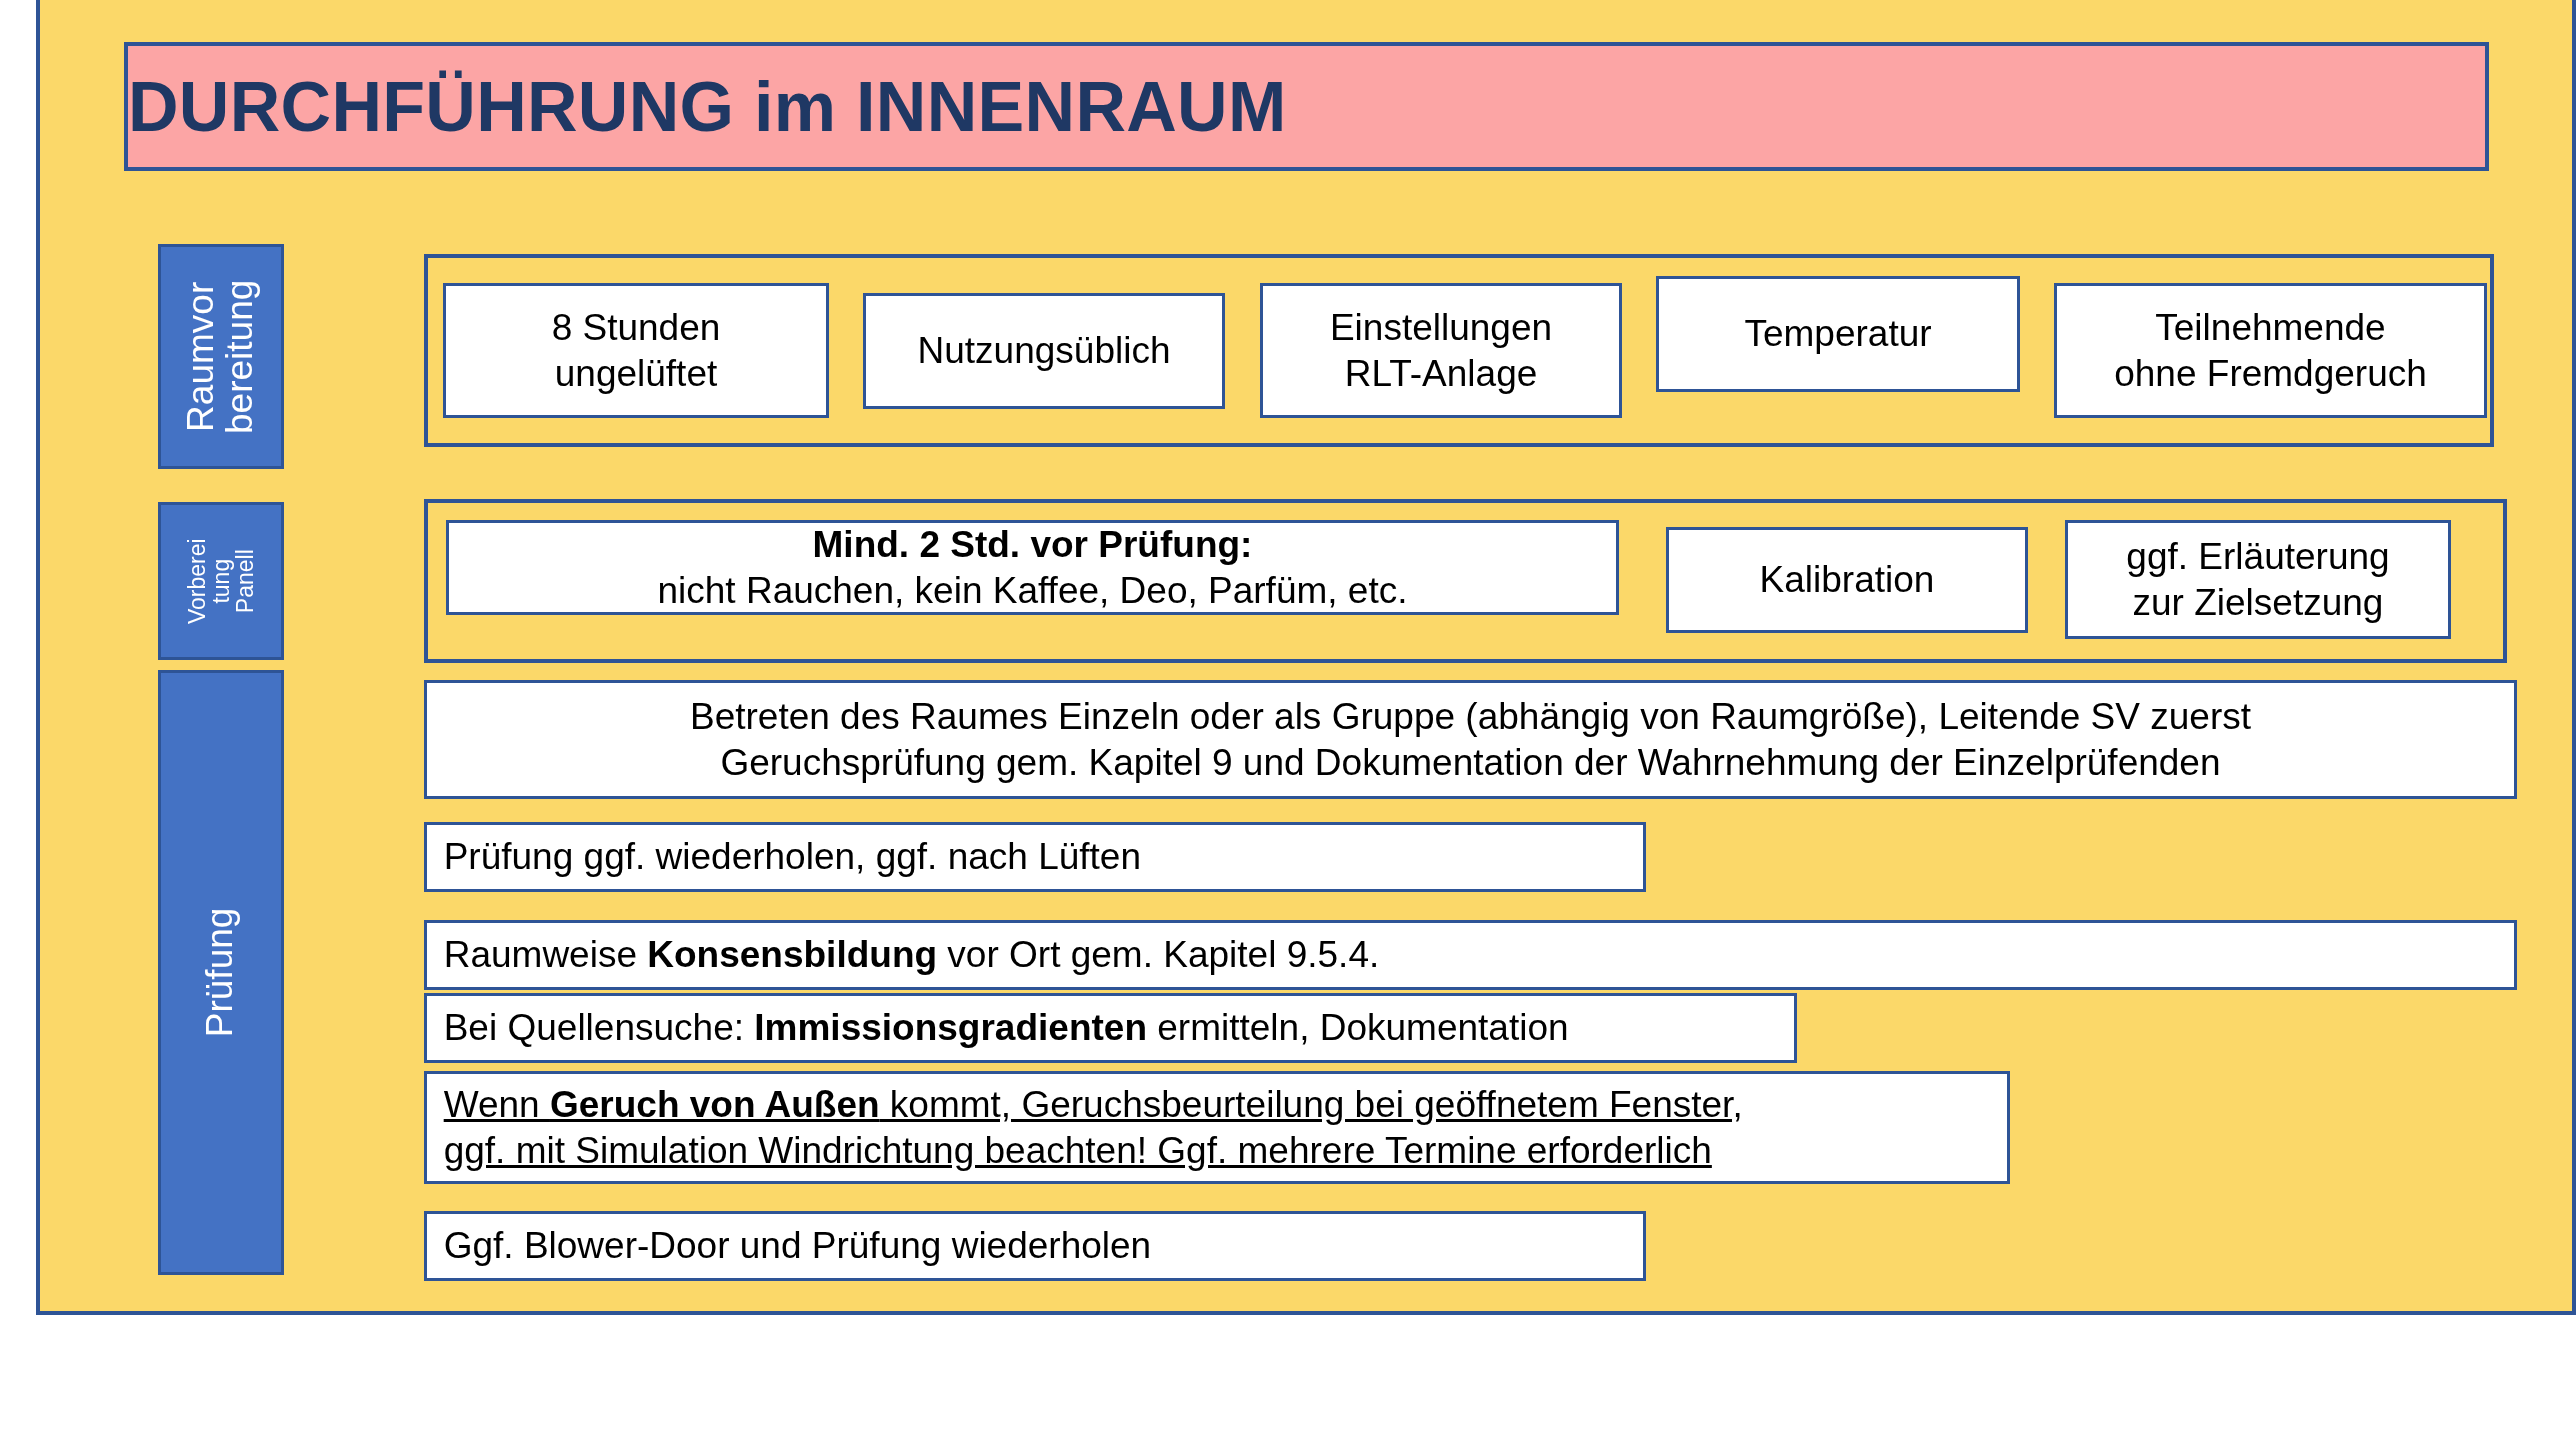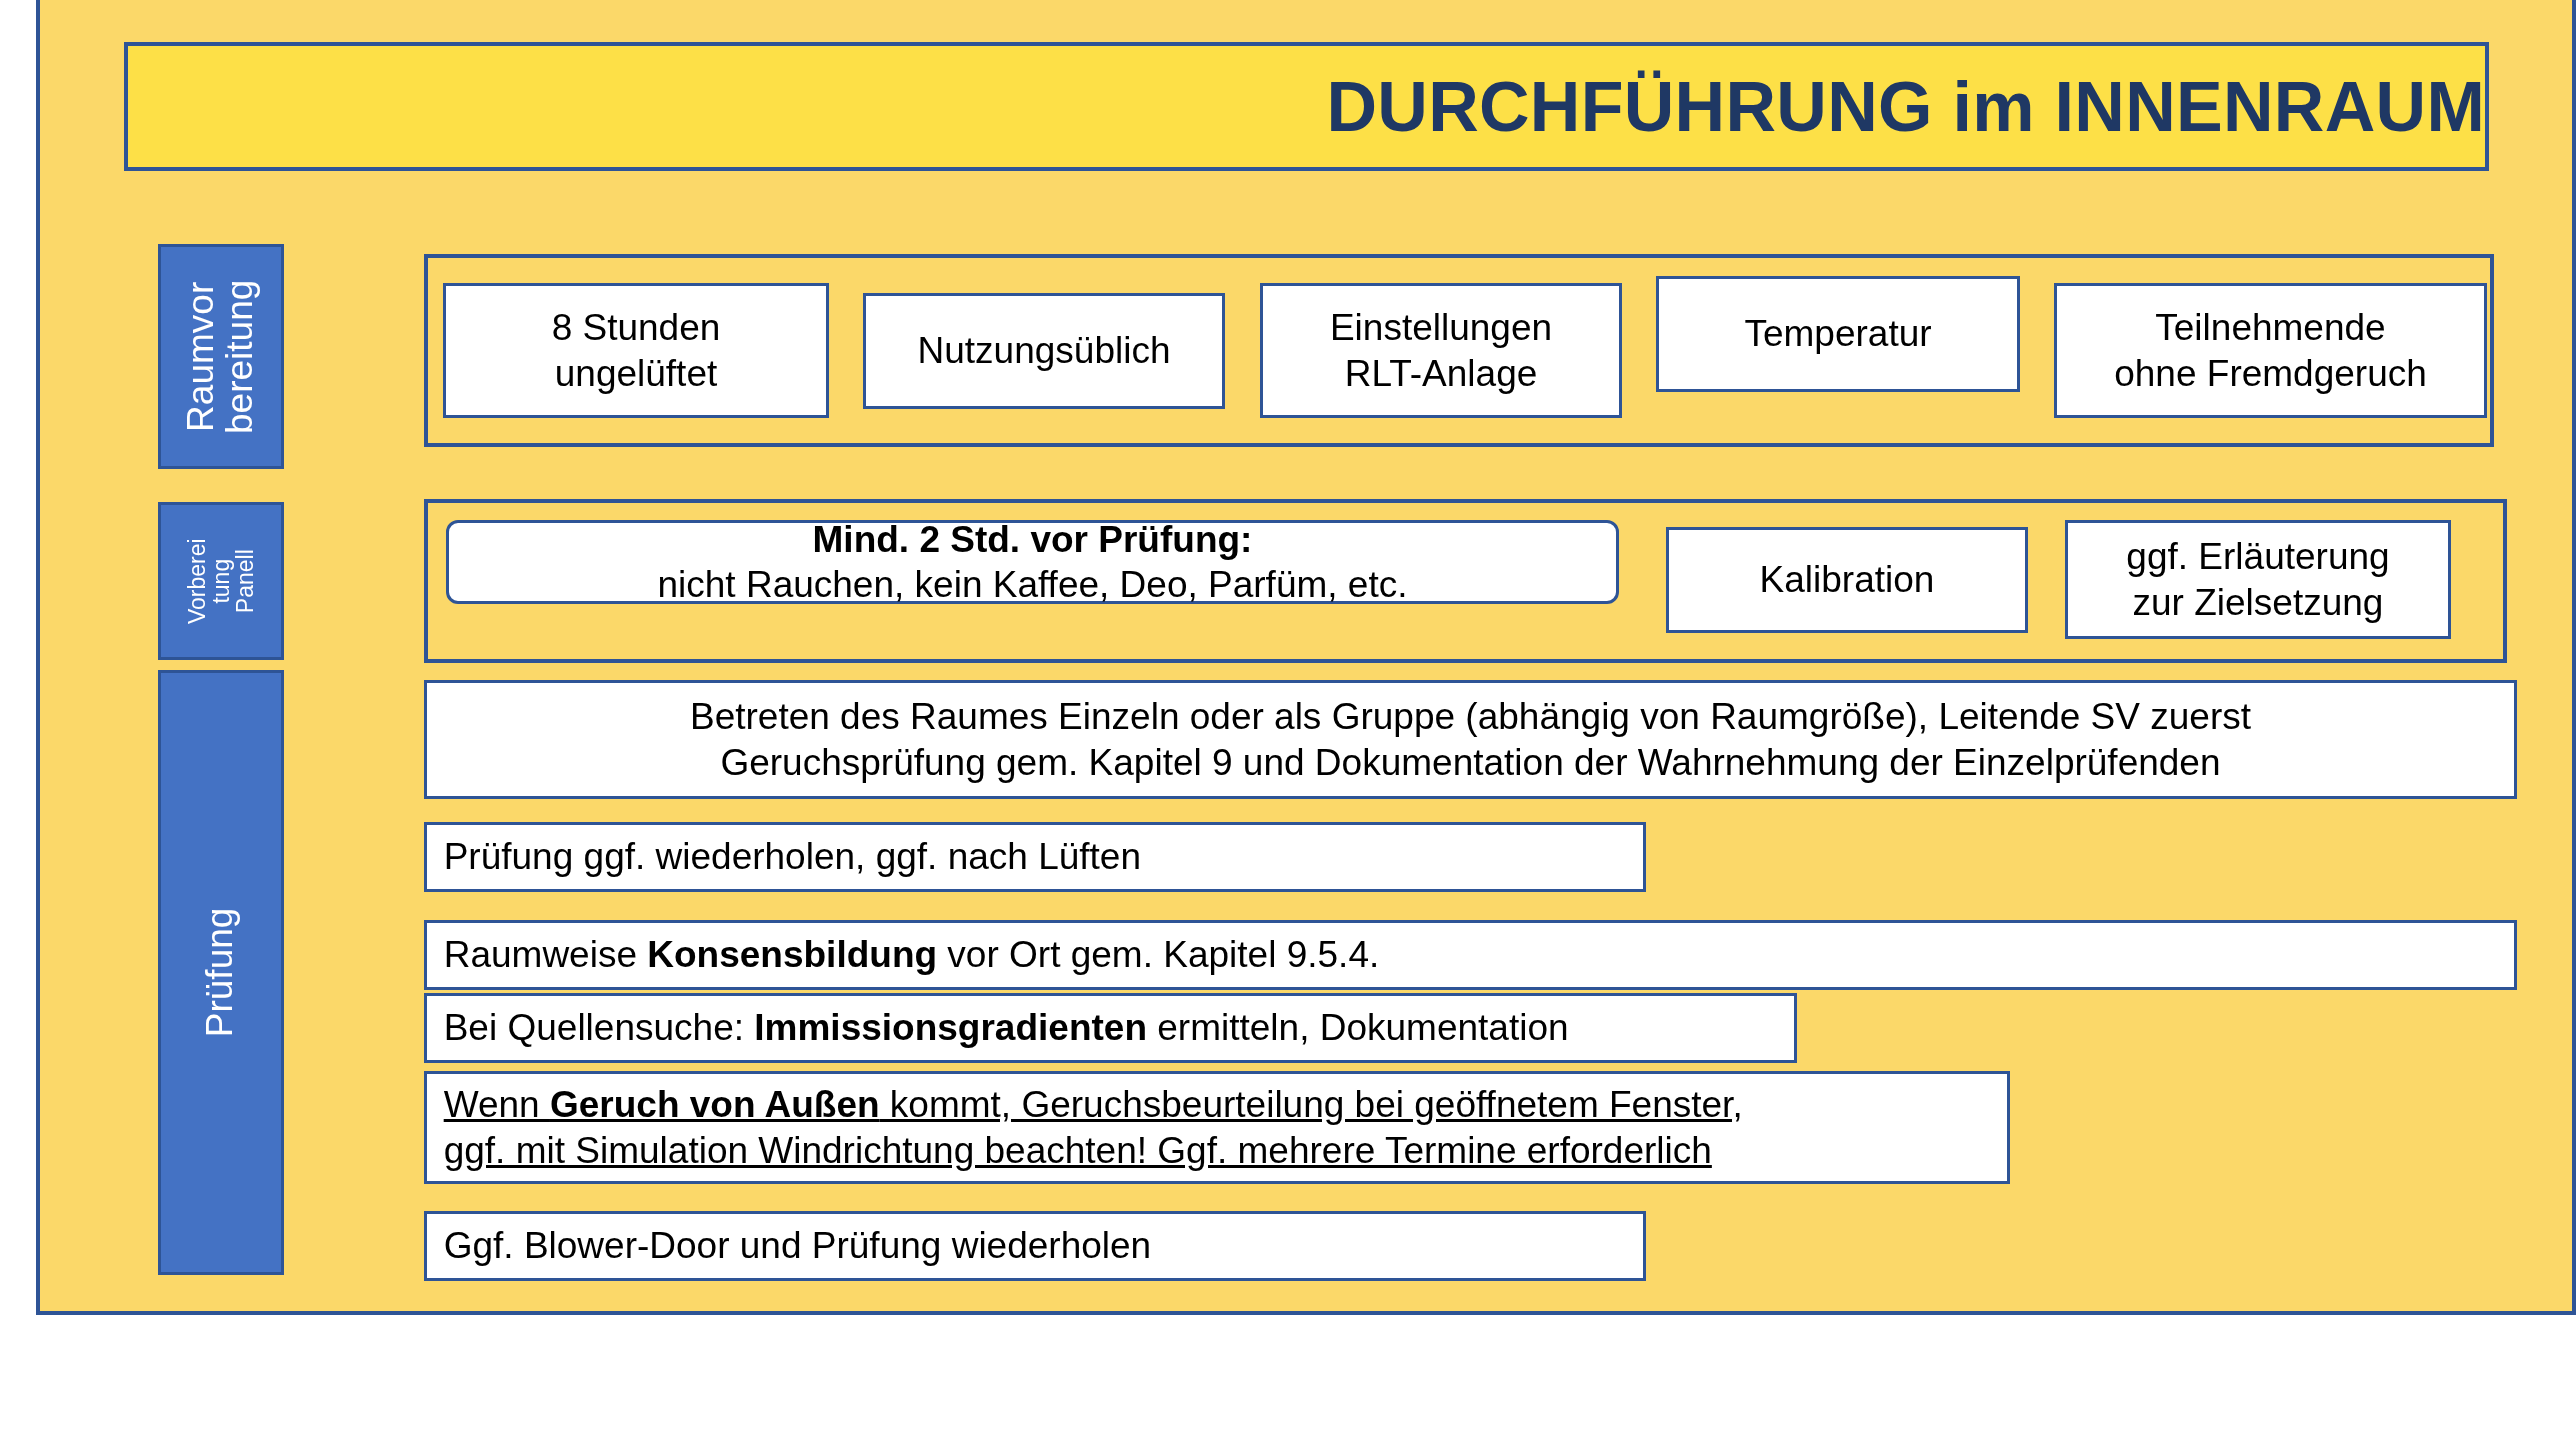--- a/index.html
+++ b/index.html
@@ -27,26 +27,26 @@
     box-sizing: border-box;
   }
 
   
   #title-banner {
     position: absolute;
     left: 84px;
     top: 42px;
     width: 2365px;
     height: 129px;
-    background: #fde047;
+    background: #fca5a5;
     border: 4.5px solid #2E5496;
     box-sizing: border-box;
     display: flex;
     align-items: center;
-    justify-content: flex-end;
+    justify-content: flex-start;
   }
   #title-text {
     color: #1F3864;
     font-size: 70px;
     font-weight: bold;
     letter-spacing: 0.3px;
     white-space: nowrap;
   }
 
   
@@ -112,21 +112,21 @@
   .box b { font-weight: bold; }
 
   
   #box-8-stunden      { left: 403px;  top: 283px; width: 386px;  height: 135px; }
   #box-nutzungsueblich{ left: 823px; top: 293px; width: 362px;  height: 116px; }
   #box-rlt            { left: 1220px; top: 283px; width: 362px;  height: 135px; }
   #box-temperatur     { left: 1616px; top: 276px; width: 364px;  height: 116px; }
   #box-teilnehmende   { left: 2014px; top: 283px; width: 433px;  height: 135px; }
 
   
-  #box-mind2std       { left: 406px;  top: 520px; width: 1173px; height: 84px; border-radius: 12px; }
+  #box-mind2std       { left: 406px;  top: 520px; width: 1173px; height: 95px; }
   #box-kalibration    { left: 1626px; top: 527px; width: 362px;  height: 106px; }
   #box-zielsetzung    { left: 2025px; top: 520px; width: 386px;  height: 119px; }
 
   
   #box-betreten       { left: 384px;  top: 680px; width: 2093px; height: 119px; }
   #box-wiederholen    { left: 384px;  top: 822px; width: 1222px; height: 70px; }
   #box-konsens        { left: 384px;  top: 920px; width: 2093px; height: 70px; }
   #box-immissions     { left: 384px;  top: 993px; width: 1373px; height: 70px; }
   #box-geruch-aussen  { left: 384px;  top: 1071px; width: 1586px; height: 113px; text-decoration: underline; }
   #box-blowerdoor     { left: 384px;  top: 1211px; width: 1222px; height: 70px; }

